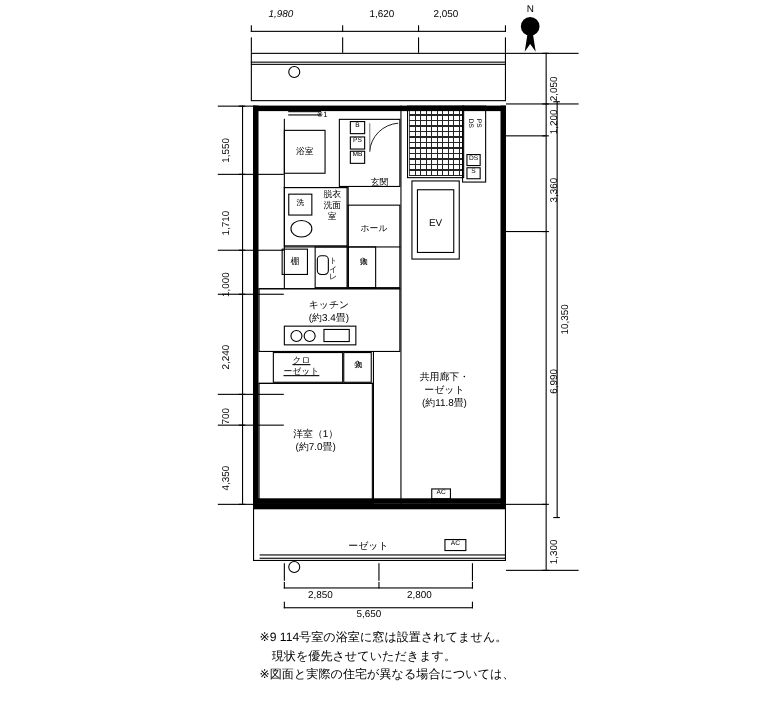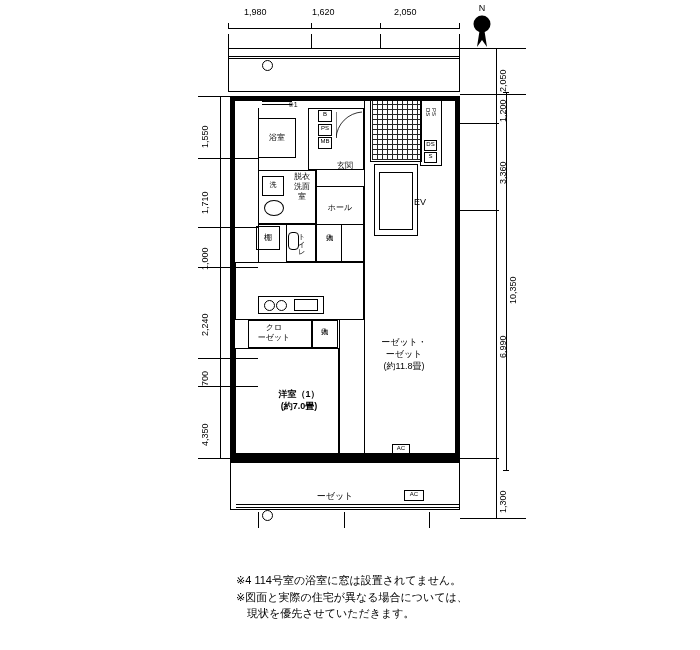--- a/index.html
+++ b/index.html
@@ -45,22 +45,22 @@
 
   <div class="abs compass" style="left:462px;top:4px;width:40px;height:48px;">
     <div class="abs txt9 ctr" style="left:0;top:0;width:40px;">N</div>
     <svg width="40" height="38" style="position:absolute;left:0;top:11px;">
       <circle cx="20" cy="9" r="8.5" fill="#000"></circle>
       <polygon points="20,0 15,32 20,25 25,32" fill="#000"></polygon>
     </svg>
   </div>
 
   <div class="abs" style="left:228px;top:8px;width:232px;height:26px;">
-    <div class="abs txt9" style="left:16px;top:0;">1,980</div>
-    <div class="abs txt9" style="left:84px;top:0;">1,620</div>
+    <div class="abs txt9" style="left:16px;top:0;font-style:italic;">1,980</div>
+    <div class="abs txt9" style="left:108px;top:0;">1,620</div>
     <div class="abs txt9" style="left:166px;top:0;">2,050</div>
     <div class="arrowrow" style="left:0;top:20px;width:232px;"></div>
     <div class="tick" style="left:0;top:15px;"></div>
     <div class="tick" style="left:83px;top:15px;"></div>
     <div class="tick" style="left:152px;top:15px;"></div>
     <div class="tick" style="left:231px;top:15px;"></div>
   </div>
 
   <div class="abs vl line" style="left:228px;top:34px;height:14px;"></div>
   <div class="abs vl line" style="left:311px;top:34px;height:14px;"></div>
@@ -179,71 +179,85 @@
   <div class="abs box" style="left:316px;top:186px;width:48px;height:76px;"></div>
   <div class="abs txt8 ctr" style="left:316px;top:204px;width:48px;">ホール</div>
 
   <div class="abs box" style="left:316px;top:224px;width:26px;height:38px;"></div>
   <div class="abs vert txt7" style="left:326px;top:228px;height:30px;">物入</div>
 
   <div class="abs box" style="left:370px;top:96px;width:52px;height:66px;"></div>
   <div class="abs hatch" style="left:372px;top:98px;width:48px;height:62px;opacity:.85;"></div>
   <div class="abs box" style="left:374px;top:164px;width:44px;height:72px;"></div>
   <div class="abs box" style="left:379px;top:172px;width:34px;height:58px;"></div>
-  <div class="abs txt9 ctr" style="left:374px;top:198px;width:44px;padding-left:24px;">EV</div>
+  <div class="abs txt9 ctr" style="left:374px;top:198px;width:44px;">EV</div>
 
   <div class="abs txt6" style="left:424px;top:108px;line-height:1.1;writing-mode:vertical-rl;">PS
 DS</div>
   <div class="abs smallbox" style="left:424px;top:140px;width:13px;height:11px;"><span>DS</span></div>
   <div class="abs smallbox" style="left:424px;top:152px;width:13px;height:11px;"><span>S</span></div>
   <div class="abs box" style="left:420px;top:96px;width:22px;height:70px;"></div>
 
   <div class="abs box" style="left:235px;top:262px;width:129px;height:58px;border:1px solid #000;"></div>
+  <div class="abs txt9 ctr" style="left:240px;top:272px;width:118px;line-height:1.3;"><span>キッチン</span><br><span>(約3.4畳)</span></div>
 
   <div class="abs box" style="left:258px;top:296px;width:66px;height:18px;"></div>
   <div class="abs" style="left:264px;top:300px;width:9px;height:9px;border:1px solid #000;border-radius:50%;"></div>
   <div class="abs" style="left:276px;top:300px;width:9px;height:9px;border:1px solid #000;border-radius:50%;"></div>
   <div class="abs box" style="left:294px;top:299px;width:24px;height:12px;"></div>
 
   <div class="abs box" style="left:248px;top:320px;width:64px;height:28px;"></div>
-  <div class="abs txt8 ctr" style="left:248px;top:323px;width:52px;line-height:1.25;">クロ
+  <div class="abs txt8 ctr" style="left:248px;top:323px;width:52px;line-height:1.25;text-decoration:underline;">クロ
 ーゼット</div>
 
   <div class="abs box" style="left:312px;top:320px;width:26px;height:28px;"></div>
   <div class="abs vert txt7" style="left:321px;top:322px;height:24px;">物入</div>
 
   <div class="abs" style="left:340px;top:320px;width:118px;height:138px;"></div>
-  <div class="abs txt9 ctr" style="left:356px;top:336px;width:96px;line-height:1.35;"><span>ーゼット・</span><br><span>ーゼット</span><br><span>(約11.8畳)</span></div>
+  <div class="abs txt9 ctr" style="left:356px;top:336px;width:96px;line-height:1.35;"><span>共用廊下・</span><br><span>ーゼット</span><br><span>(約11.8畳)</span></div>
 
   <div class="abs box" style="left:235px;top:348px;width:104px;height:110px;border:1px solid #000;"></div>
-  <div class="abs txt9 ctr" style="left:252px;top:388px;width:94px;line-height:1.35;font-weight:bold;"><span>洋室（1）</span><br><span>(約7.0畳)</span></div>
+  <div class="abs txt9 ctr" style="left:240px;top:388px;width:94px;line-height:1.35;"><span>洋室（1）</span><br><span>(約7.0畳)</span></div>
 
   <div class="abs smallbox" style="left:392px;top:444px;width:18px;height:10px;font-size:6px;"><span>AC</span></div>
 
   <div class="abs box" style="left:230px;top:458px;width:230px;height:52px;"></div>
   <div class="abs wall" style="left:230px;top:458px;width:230px;height:5px;"></div>
   <div class="abs hl line" style="left:236px;top:504px;width:224px;"></div>
   <div class="abs hl line" style="left:236px;top:507px;width:224px;"></div>
   <div class="abs txt9 ctr" style="left:280px;top:492px;width:110px;">ーゼット</div>
   <div class="abs smallbox" style="left:404px;top:490px;width:20px;height:11px;font-size:6px;"><span>AC</span></div>
   <div class="abs" style="left:262px;top:510px;width:9px;height:9px;border:1px solid #000;border-radius:50%;"></div>
 
   <div class="abs hl line" style="left:235px;top:262px;width:129px;"></div>
   <div class="abs vl line" style="left:364px;top:96px;height:362px;"></div>
   <div class="abs vl line" style="left:339px;top:320px;height:138px;"></div>
   <div class="abs hl line" style="left:235px;top:348px;width:104px;"></div>
   <div class="abs vl line" style="left:316px;top:170px;height:92px;"></div>
   <div class="abs vl line" style="left:258px;top:108px;height:154px;"></div>
   <div class="abs hl line" style="left:258px;top:170px;width:58px;"></div>
   <div class="abs hl line" style="left:258px;top:224px;width:106px;"></div>
 
+  <div class="abs" style="left:230px;top:526px;width:230px;height:34px;">
+    <div class="abs arrowrow" style="left:28px;top:8px;width:172px;"></div>
+    <div class="abs tick" style="left:28px;top:3px;"></div>
+    <div class="abs tick" style="left:114px;top:3px;"></div>
+    <div class="abs tick" style="left:199px;top:3px;"></div>
+    <div class="abs txt9" style="left:50px;top:11px;">2,850</div>
+    <div class="abs txt9" style="left:140px;top:11px;">2,800</div>
+
+    <div class="abs arrowrow" style="left:28px;top:26px;width:172px;"></div>
+    <div class="abs tick" style="left:28px;top:21px;"></div>
+    <div class="abs tick" style="left:199px;top:21px;"></div>
+    <div class="abs txt9" style="left:94px;top:28px;">5,650</div>
+  </div>
   <div class="abs vl line" style="left:258px;top:512px;height:16px;"></div>
   <div class="abs vl line" style="left:344px;top:512px;height:16px;"></div>
   <div class="abs vl line" style="left:429px;top:512px;height:16px;"></div>
 
   <div class="abs note" style="left:236px;top:572px;width:440px;">
-    <div>※4 114号室の浴室に窓は設置されてません。</div>
+    <div>※9 114号室の浴室に窓は設置されてません。</div>
+    <div>　現状を優先させていただきます。</div>
     <div>※図面と実際の住宅が異なる場合については、</div>
-    <div>　現状を優先させていただきます。</div>
   </div>
 
 
 </div>
 
 </body></html>

